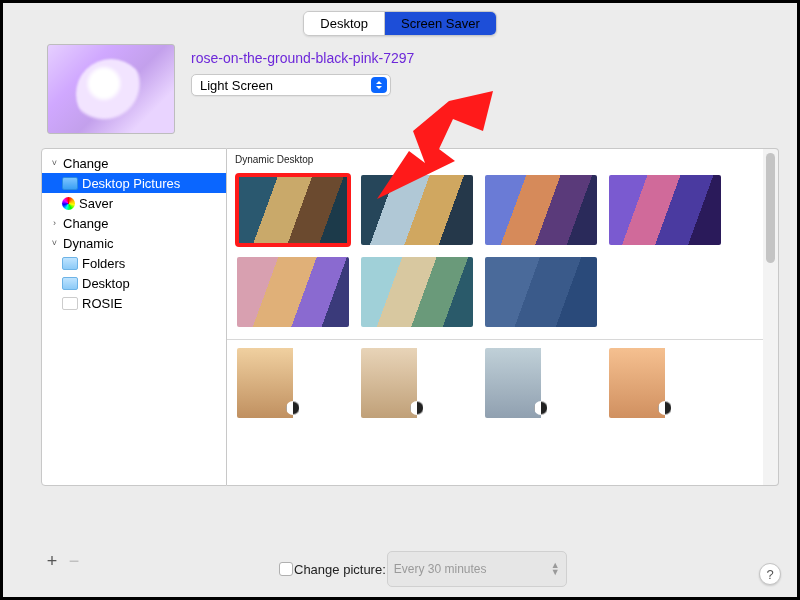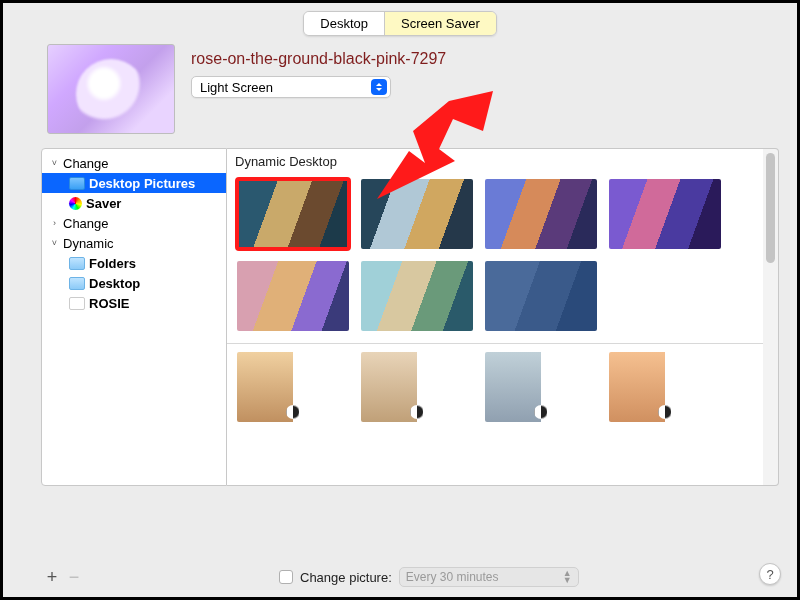--- a/index.html
+++ b/index.html
@@ -4,37 +4,37 @@
 <style>
   * { box-sizing: border-box; margin: 0; padding: 0; font-family: -apple-system, "Helvetica Neue", Arial, sans-serif; }
   body { background: #fff; }
   .window {
     width: 800px; height: 600px; background: #ececec; border: 3px solid #000;
     position: relative; overflow: hidden;
   }
   
   .tabbar { display: flex; justify-content: center; padding: 8px 0 6px; }
   .tabgroup { display: flex; border: 1px solid #c8c8c8; border-radius: 6px; overflow: hidden; box-shadow: 0 1px 2px rgba(0,0,0,.1);}
-  .tab { padding: 4px 16px; font-size: 13px; background: #fef9c3; cursor: pointer; }
+  .tab { padding: 4px 16px; font-size: 13px; background: #1d4ed8; cursor: pointer; }
   .tab.active { background: #fff; }
   .tab + .tab { border-left: 1px solid #c8c8c8; }
   
   .header-row { display: flex; align-items: flex-start; gap: 16px; padding: 2px 20px 14px 44px; }
   .preview-thumb {
     width: 128px; height: 90px; border: 1px solid #bdbdbd; border-radius: 3px;
     background: linear-gradient(135deg, #e6cfff 0%, #d0a8ff 30%, #c3a0ec 55%, #e9d4ff 80%);
     position: relative; overflow: hidden; flex-shrink:0;
   }
   .preview-thumb::after{
     content:""; position:absolute; left:28px; top:14px; width:70px; height:70px; border-radius:50%;
     background: radial-gradient(circle at 40% 35%, #fff 0 22%, #f2e4ff 30% 55%, rgba(255,255,255,0) 60%);
     filter: blur(1px);
   }
   .header-info { display: flex; flex-direction: column; gap: 8px; padding-top: 6px;}
-  .img-title { font-size: 16px; color: #7f1d1d; }
+  .img-title { font-size: 14px; color: #6d28d9; }
   .dropdown {
     width: 200px; height: 22px; background: #fff; border: 1px solid #c8c8c8; border-radius: 5px;
     display: flex; align-items: center; justify-content: space-between; padding: 0 3px 0 8px;
     font-size: 13px; box-shadow: 0 1px 1px rgba(0,0,0,.05);
   }
   .dropdown .chev {
     width: 16px; height: 16px; background: #0a66ff; border-radius: 4px;
     display:flex; flex-direction:column; align-items:center; justify-content:center; gap:0;
   }
   .dropdown .chev::before, .dropdown .chev::after{
@@ -43,36 +43,36 @@
   .dropdown .chev::before{ border-bottom:3px solid #fff; margin-bottom:1px;}
   .dropdown .chev::after{ border-top:3px solid #fff; margin-top:1px;}
   
   .main { display: flex; gap: 0; padding: 0 18px 0 38px; height: 338px; }
   .sidebar {
     width: 186px; background: #fff; border: 1px solid #c8c8c8; border-radius: 4px 0 0 4px;
     font-size: 13px; padding: 4px 0; overflow:hidden;
   }
   .tree-row { display: flex; align-items: center; gap: 4px; padding: 2px 6px 2px 8px; height:20px; cursor:default;}
   .tree-row .disclosure { width:9px; text-align:center; font-size:9px; color:#555;}
-  .tree-row.child { padding-left: 27px; font-weight: bold; }
+  .tree-row.child { padding-left: 20px; }
   .tree-row.selected { background: #0a66ff; color: #fff; }
   .tree-row .ficon { width:16px; height:13px; border-radius:2px; flex-shrink:0; }
   .ficon.folder-blue { background: linear-gradient(#7cc4ff,#3aa0f5); border:1px solid #2a8ae0;}
   .ficon.colors { background: conic-gradient(red,orange,yellow,lime,cyan,blue,magenta,red); border-radius:50%; width:13px; height:13px;}
   .ficon.folder-light { background: linear-gradient(#bfe4ff,#8ccaf7); border:1px solid #6db3e6;}
   .ficon.white { background:#fff; border:1px solid #ccc;}
   
   .content-wrap{ flex:1; display:flex; }
   .content {
     flex:1; background: #fff; border: 1px solid #c8c8c8; border-left:none; border-right:none;
     overflow: hidden; position:relative;
   }
   .scrollbar{ width:16px; background:#f3f3f3; border:1px solid #c8c8c8; border-left:none; border-radius:0 4px 4px 0; position:relative;}
   .scrollbar .thumb{ position:absolute; top:4px; left:3px; right:3px; height:110px; background:#c4c4c4; border-radius:5px;}
-  .section-title { font-size: 13px; padding: 5px 8px 4px; color:#222;}
+  .section-title { font-size: 10px; padding: 5px 8px 4px; color:#222;}
   .divider { height:1px; background:#d8d8d8; margin: 2px 0;}
   .thumb-grid { display:flex; flex-wrap:wrap; gap:12px; padding: 6px 10px 10px;}
   .wall {
     width: 112px; height: 70px; border-radius:2px; position:relative; overflow:hidden;
     cursor:pointer; flex-shrink:0;
   }
   .wall.highlight { outline: 4px solid #ff1a1a; outline-offset: -2px;}
   
   .w-bigsur { background: linear-gradient(110deg,#2a586f 0 30%,#c9a96a 30% 55%,#6b4a2f 55% 78%,#1c3a4a 78% 100%);}
   .w-bigsur2{ background: linear-gradient(110deg,#26465a 0 25%,#b0c8d6 25% 50%,#d0a760 50% 75%,#25384a 75% 100%);}
@@ -87,25 +87,25 @@
   .ld .badge{ position:absolute; bottom:3px; left:50%; transform:translateX(-50%); width:14px; height:14px; border-radius:50%; background: linear-gradient(90deg,#fff 0 50%,#222 50% 100%); border:1px solid rgba(255,255,255,.6);}
   .ld1 .half:first-child{background:linear-gradient(#f0d0a0,#c09060);} .ld1 .half:last-child{background:linear-gradient(#3a3a4a,#1a1a2a);}
   .ld2 .half:first-child{background:linear-gradient(#e8d4b8,#c0a078);} .ld2 .half:last-child{background:linear-gradient(#2a3a3a,#0a1a1a);}
   .ld3 .half:first-child{background:linear-gradient(#c0d0d8,#90a0b0);} .ld3 .half:last-child{background:linear-gradient(#3a3a3a,#141414);}
   .ld4 .half:first-child{background:linear-gradient(#f5c090,#d09060);} .ld4 .half:last-child{background:linear-gradient(#4a3a3a,#1a1414);}
   
   .footer { position:absolute; left:0; right:0; bottom:0; padding: 8px 18px 10px 38px; display:flex; align-items:flex-start; gap:18px;}
   .addremove { display:flex; align-items:center; gap:0; font-size:18px; color:#555; }
   .addremove .btn{ width:22px; height:20px; display:flex; align-items:center; justify-content:center; cursor:pointer;}
   .footer-opts { display:flex; flex-direction:column; gap:4px; margin-left: 176px; font-size:13px; color:#808080;}
-  .opt-row{ display:flex; align-items:center; gap:7px;justify-content:center;}
+  .opt-row{ display:flex; align-items:center; gap:1px;justify-content:center;}
   .cb{ width:14px; height:14px; border:1px solid #b0b0b0; border-radius:3px; background:#fff;}
   .cb.checked::after{ content:"✓"; display:block; font-size:11px; line-height:12px; text-align:center; color:#888;}
   .interval-dd{
-    width:180px; height:20px; background:#e6e6e6; border:1px solid #d0d0d0; border-radius:5px;
+    width:180px; height:36px; background:#e6e6e6; border:1px solid #d0d0d0; border-radius:5px;
     display:flex; align-items:center; justify-content:space-between; padding:0 6px; color:#9a9a9a; font-size:12px;
   }
   .interval-dd .ud{ font-size:9px; line-height:7px; color:#9a9a9a; display:flex; flex-direction:column;}
   .help{ position:absolute; right:16px; bottom:12px; width:22px; height:22px; border-radius:50%; background:#fff; border:1px solid #c4c4c4; box-shadow:0 1px 2px rgba(0,0,0,.15); display:flex; align-items:center; justify-content:center; font-size:13px; color:#555; cursor:pointer;}
   
   .arrow{ position:absolute; left:366px; top:88px; width:140px; height:120px; pointer-events:none;}
 </style>
 </head>
 <body>
 

